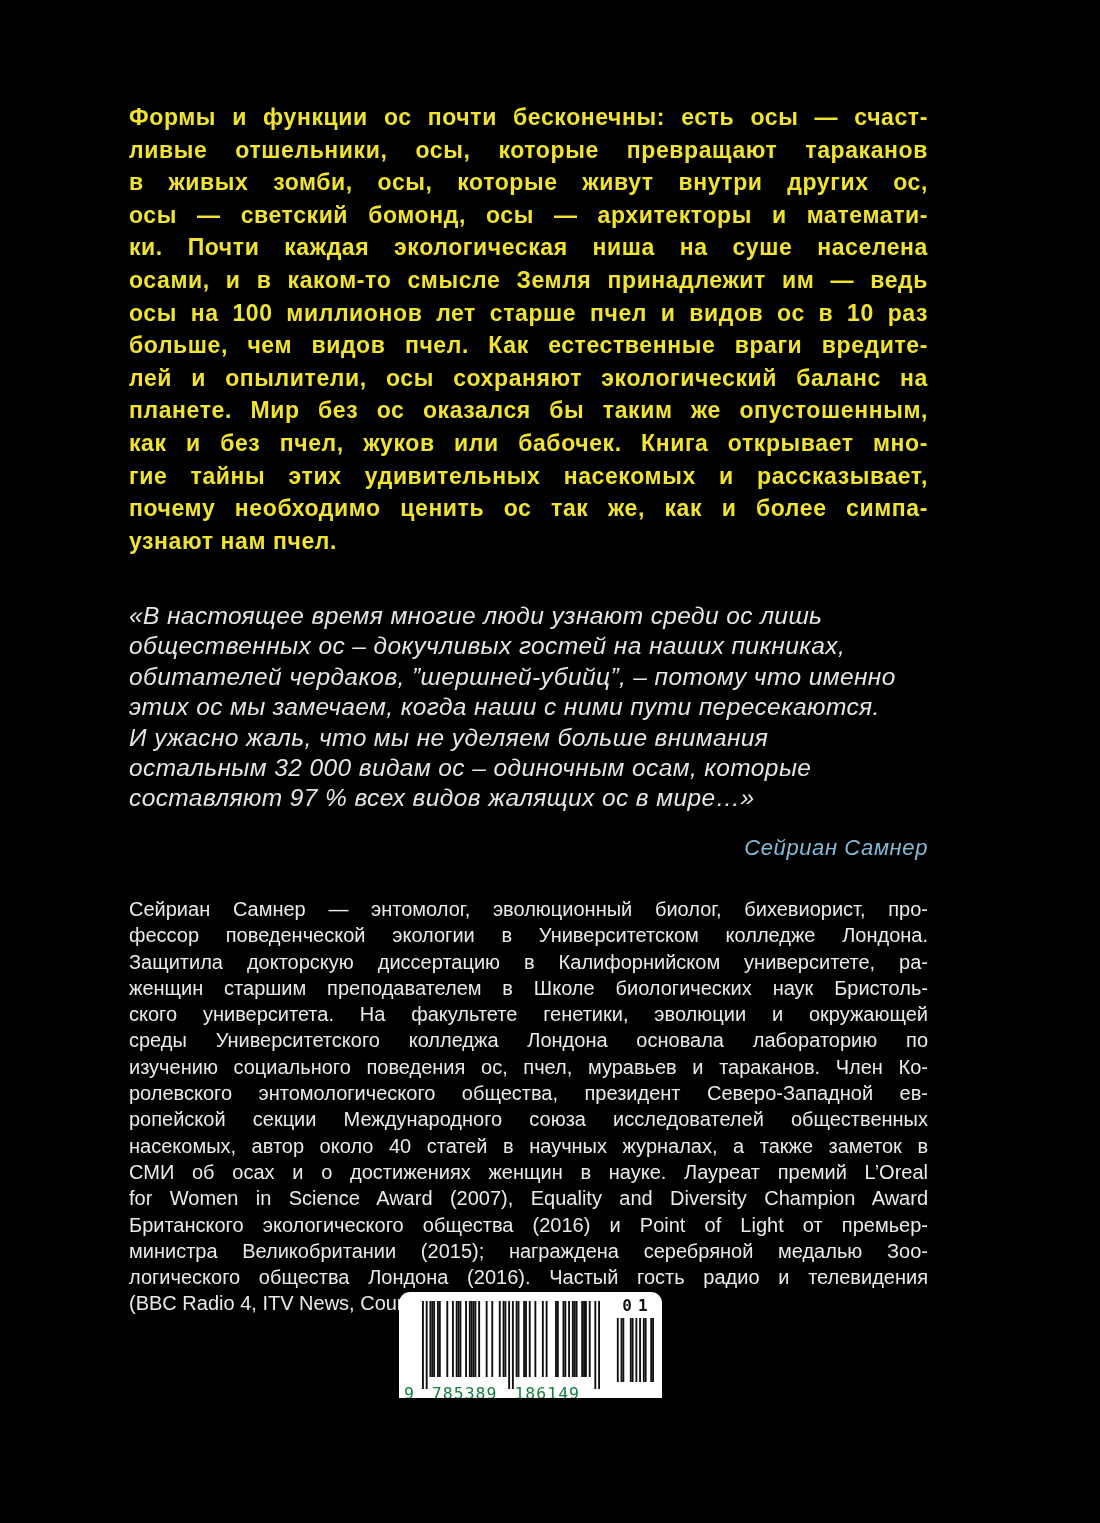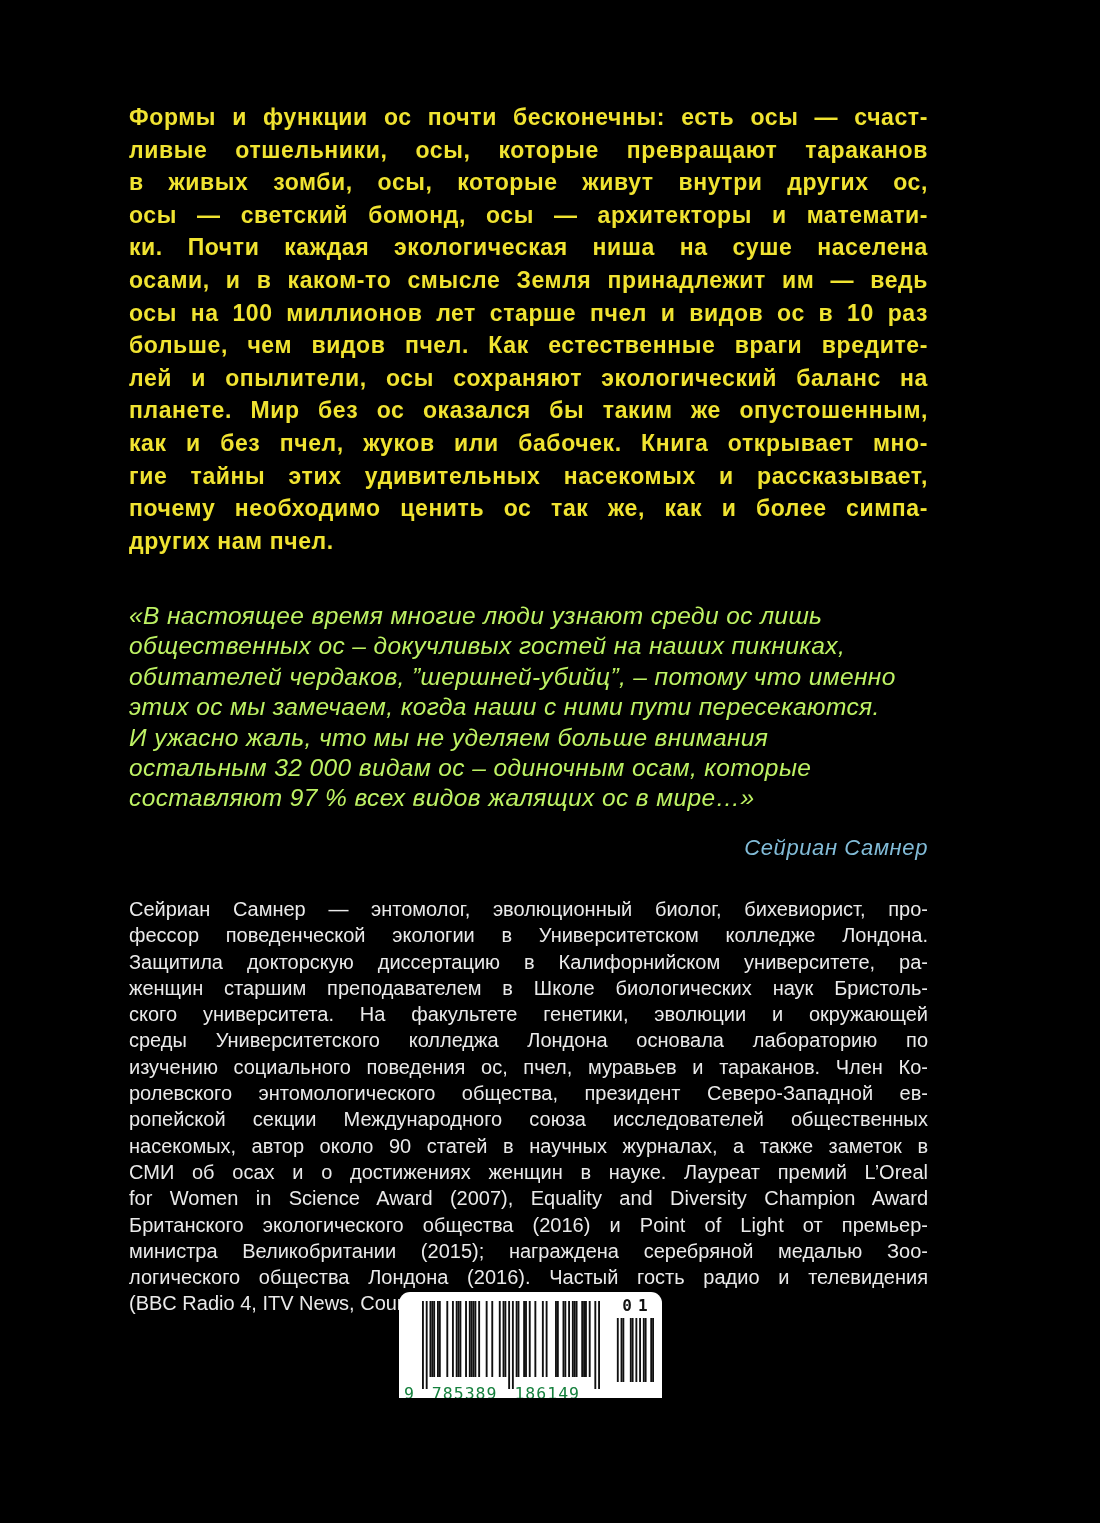--- a/index.html
+++ b/index.html
@@ -90,24 +90,24 @@
       <div class="line">осы — светский бомонд, осы — архитекторы и математи-</div>
       <div class="line">ки. Почти каждая экологическая ниша на суше населена</div>
       <div class="line">осами, и в каком-то смысле Земля принадлежит им — ведь</div>
       <div class="line">осы на 100 миллионов лет старше пчел и видов ос в 10 раз</div>
       <div class="line">больше, чем видов пчел. Как естественные враги вредите-</div>
       <div class="line">лей и опылители, осы сохраняют экологический баланс на</div>
       <div class="line">планете. Мир без ос оказался бы таким же опустошенным,</div>
       <div class="line">как и без пчел, жуков или бабочек. Книга открывает мно-</div>
       <div class="line">гие тайны этих удивительных насекомых и рассказывает,</div>
       <div class="line">почему необходимо ценить ос так же, как и более симпа-</div>
-      <div class="line">других нам пчел.</div>
+      <div class="line">узнают нам пчел.</div>
     </section>
 
-  <section class="textblock quote" style="color: #bef264;">
+  <section class="textblock quote" style="color: #e5e5e5;">
       <div class="line">«В настоящее время многие люди узнают среди ос лишь</div>
       <div class="line">общественных ос – докучливых гостей на наших пикниках,</div>
       <div class="line">обитателей чердаков, ”шершней-убийц”, – потому что именно</div>
       <div class="line">этих ос мы замечаем, когда наши с ними пути пересекаются.</div>
       <div class="line">И ужасно жаль, что мы не уделяем больше внимания</div>
       <div class="line">остальным 32 000 видам ос – одиночным осам, которые</div>
       <div class="line">составляют 97 % всех видов жалящих ос в мире…»</div>
     </section>
 
   <div class="attribution" style="color: rgb(130, 188, 216);">Сейриан Самнер</div>
@@ -115,21 +115,21 @@
   <section class="textblock bio" style="color: rgb(234, 234, 234);">
       <div class="line">Сейриан Самнер — энтомолог, эволюционный биолог, бихевиорист, про-</div>
       <div class="line">фессор поведенческой экологии в Университетском колледже Лондона.</div>
       <div class="line">Защитила докторскую диссертацию в Калифорнийском университете, ра-</div>
       <div class="line">женщин старшим преподавателем в Школе биологических наук Бристоль-</div>
       <div class="line">ского университета. На факультете генетики, эволюции и окружающей</div>
       <div class="line">среды Университетского колледжа Лондона основала лабораторию по</div>
       <div class="line">изучению социального поведения ос, пчел, муравьев и тараканов. Член Ко-</div>
       <div class="line">ролевского энтомологического общества, президент Северо-Западной ев-</div>
       <div class="line">ропейской секции Международного союза исследователей общественных</div>
-      <div class="line">насекомых, автор около 90 статей в научных журналах, а также заметок в</div>
+      <div class="line">насекомых, автор около 40 статей в научных журналах, а также заметок в</div>
       <div class="line">СМИ об осах и о достижениях женщин в науке. Лауреат премий L’Oreal</div>
       <div class="line">for Women in Science Award (2007), Equality and Diversity Champion Award</div>
       <div class="line">Британского экологического общества (2016) и Point of Light от премьер-</div>
       <div class="line">министра Великобритании (2015); награждена серебряной медалью Зоо-</div>
       <div class="line">логического общества Лондона (2016). Частый гость радио и телевидения</div>
       <div class="line">(BBC Radio 4, ITV News, Countryfile, The One Show, QI).</div>
     </section>
 
   <div class="barcode-box">
     <div class="addon-label">01</div>

